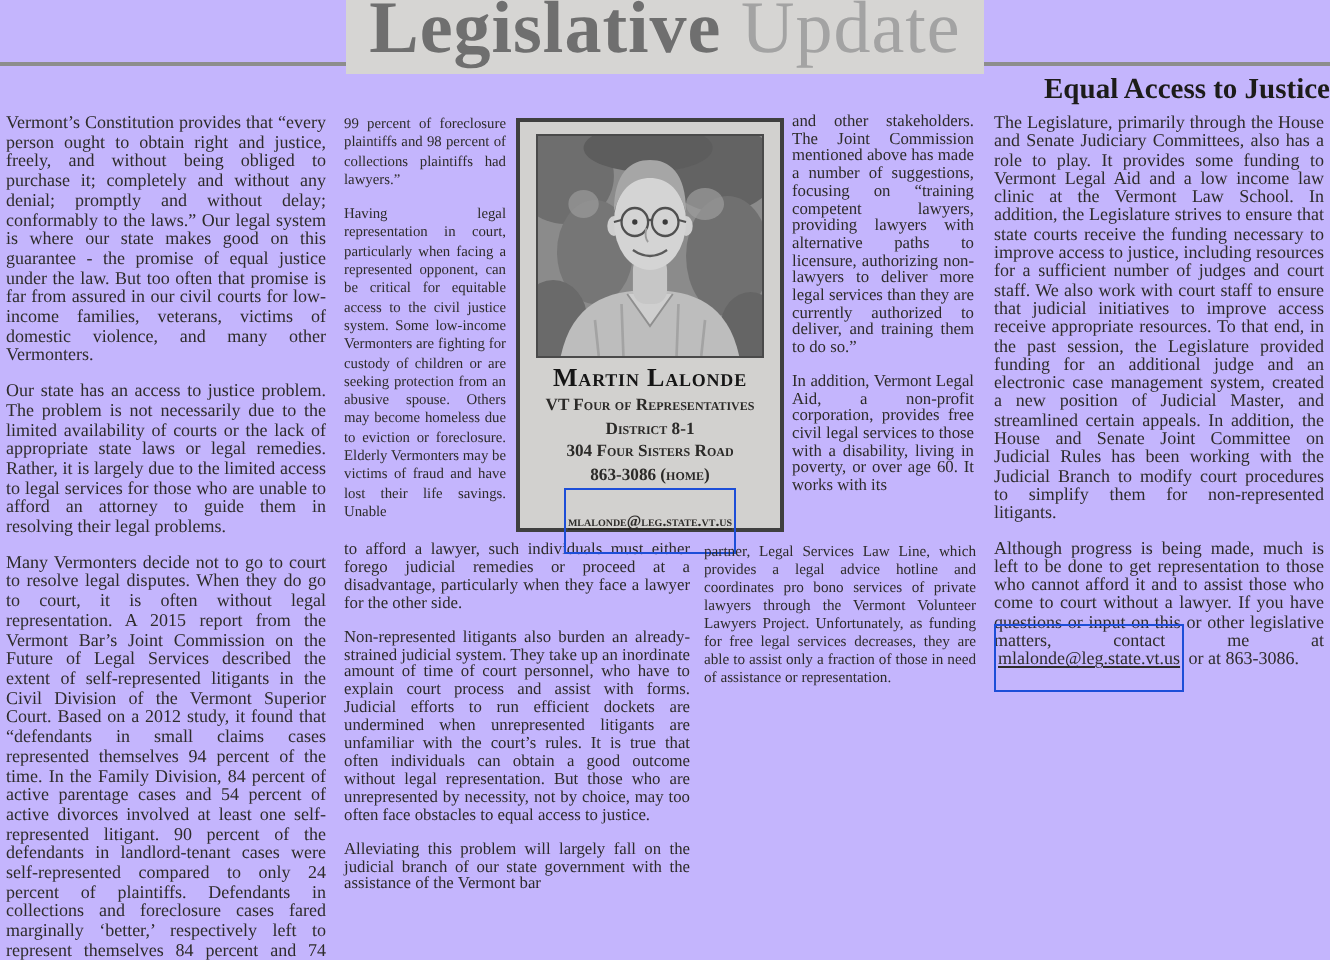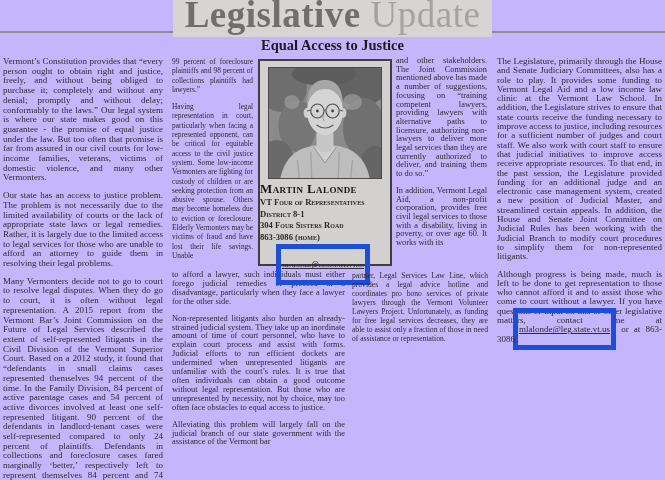--- a/index.html
+++ b/index.html
@@ -22,41 +22,41 @@
     text-align:center;font-weight:normal;line-height:1.15;
   }
   .masthead-title .inner{
     display:inline-block;background:#d6d5d3;padding:0 12px;
     font-size:37px;letter-spacing:.5px;
   }
   .t-bold{font-weight:bold;color:#6f6f6f;}
   .t-light{font-weight:normal;color:#a3a3a3;}
   .article-title{
     position:absolute;left:0;top:37px;width:665px;margin:0;
-    text-align:center;font-size:14.5px;font-weight:bold;color:#1d1c1a;
+    text-align:right;font-size:14.5px;font-weight:bold;color:#1d1c1a;
   }
   
   .col{position:absolute;text-align:justify;}
   .col p{margin:0 0 8px 0;}
   #col1   {left:3px;  top:57px; width:160px; font-size:9px;   line-height:9.7px;}
   #col2top{left:172px; top:57px; width:81px;  font-size:7.4px; line-height:9.3px;}
   #col2bot{left:172px; top:271px;width:173px; font-size:8.4px; line-height:8.9px;}
   #col4top{left:396px; top:57px; width:91px;  font-size:8.4px; line-height:8.7px;}
   #col4bot{left:352px; top:271px;width:136px; font-size:7.6px; line-height:9px;}
   #col5   {left:497px; top:57px; width:165px; font-size:9px;   line-height:9.3px;}
   .link-box{
-    border:5px solid #1d4ed8;padding:11px 1px;
+    border:1px solid #1d4ed8;padding:11px 1px;
     text-decoration:underline;color:#2e2c2a;cursor:pointer;
     white-space:nowrap;
-    margin-left:16px;
   }
   
   .profile-box{
     position:absolute;left:258px;top:59px;width:134px;height:207px;
     border:2px solid #3f3f3f;background:#d2d1cf;box-sizing:border-box;
+    text-align:center;
   }
   .photo-frame{
     margin:6px 8px 3px 8px;height:110px;
     border:1px solid #4a4a4a;overflow:hidden;background:#8b8b8b;
   }
   .photo-frame svg{display:block;width:100%;height:100%;}
   .profile-name{
     margin:1px 0 0 0;font-size:13px;font-weight:bold;color:#151515;
     font-variant:small-caps;letter-spacing:.4px;line-height:14px;
   }

